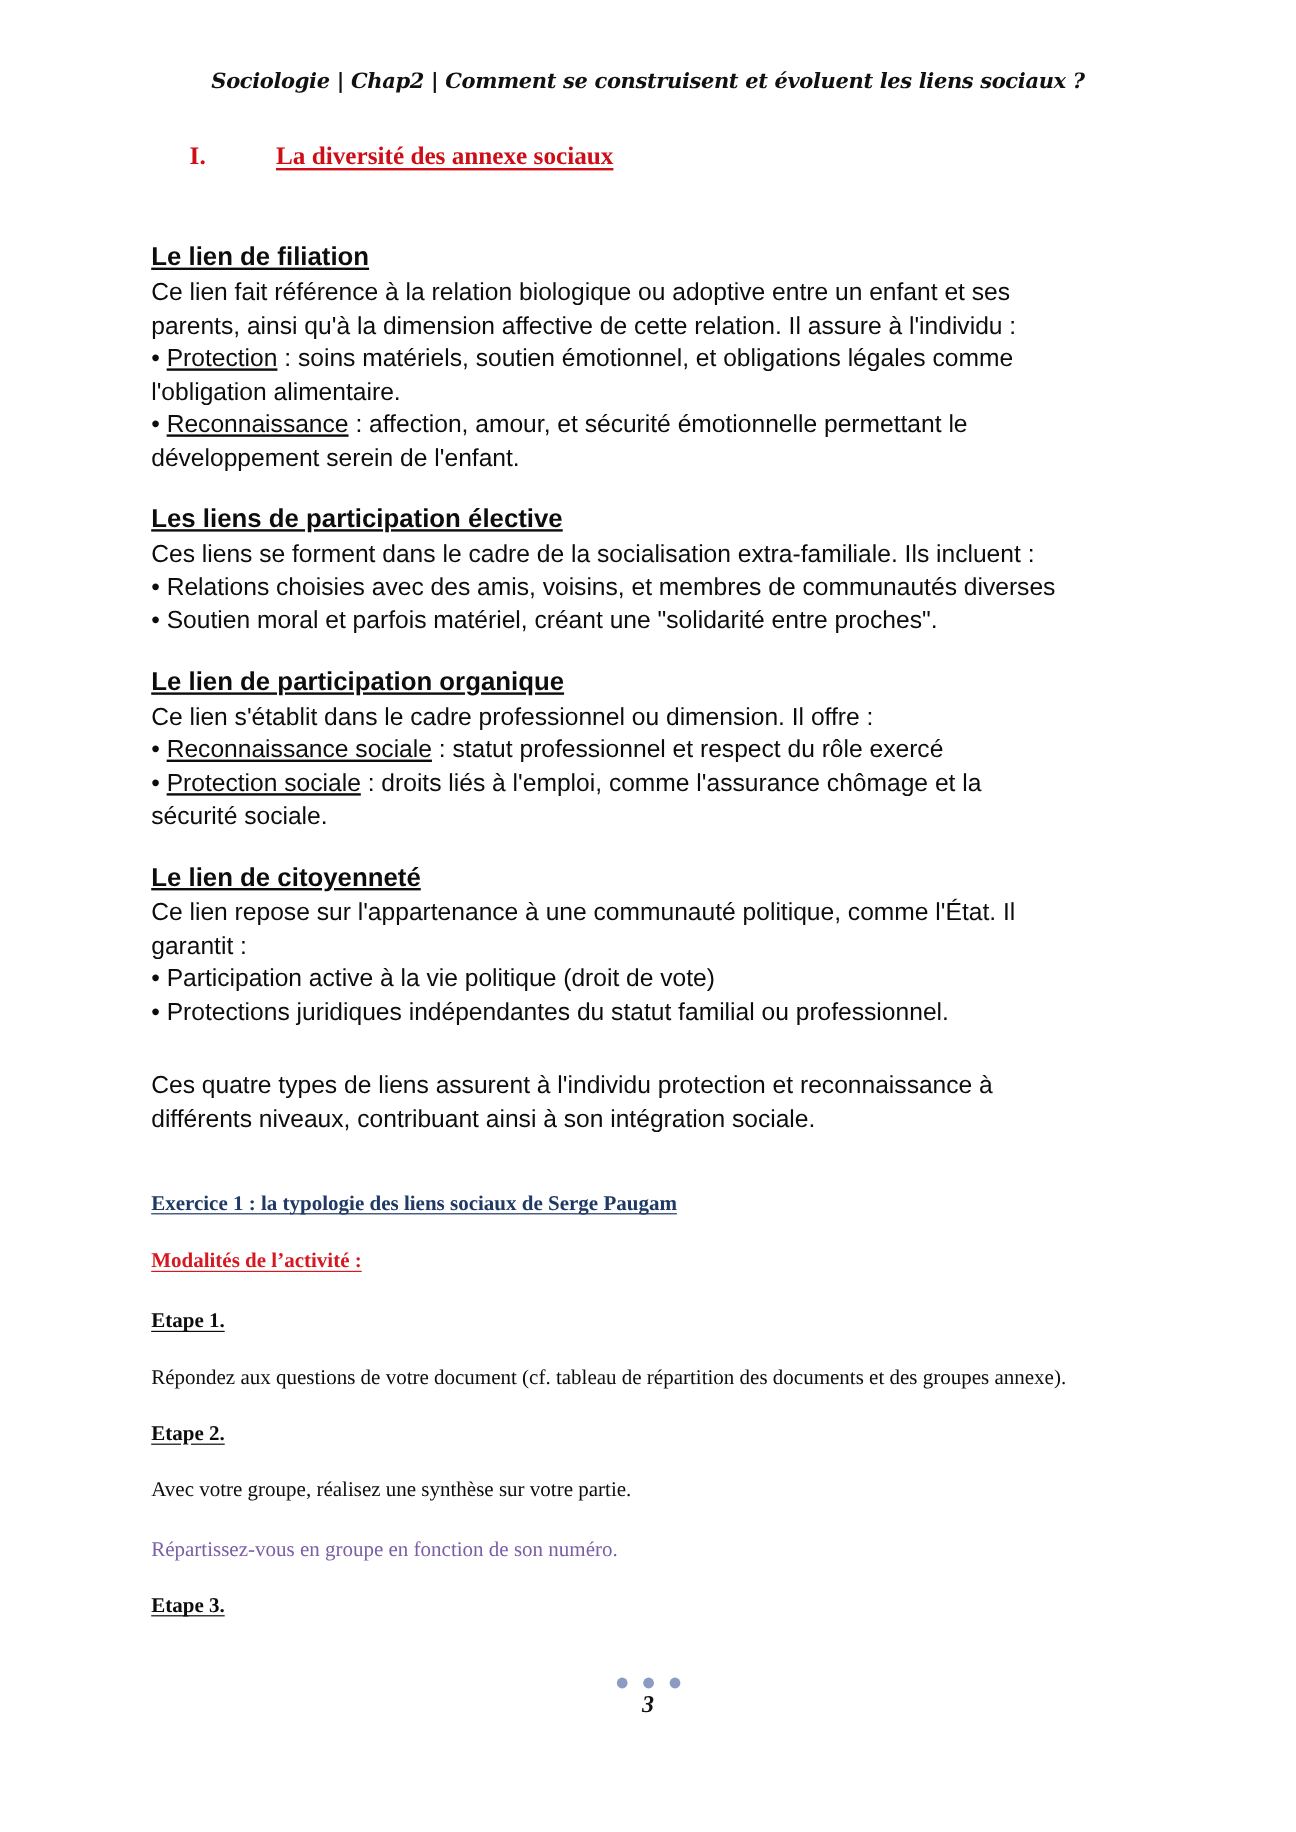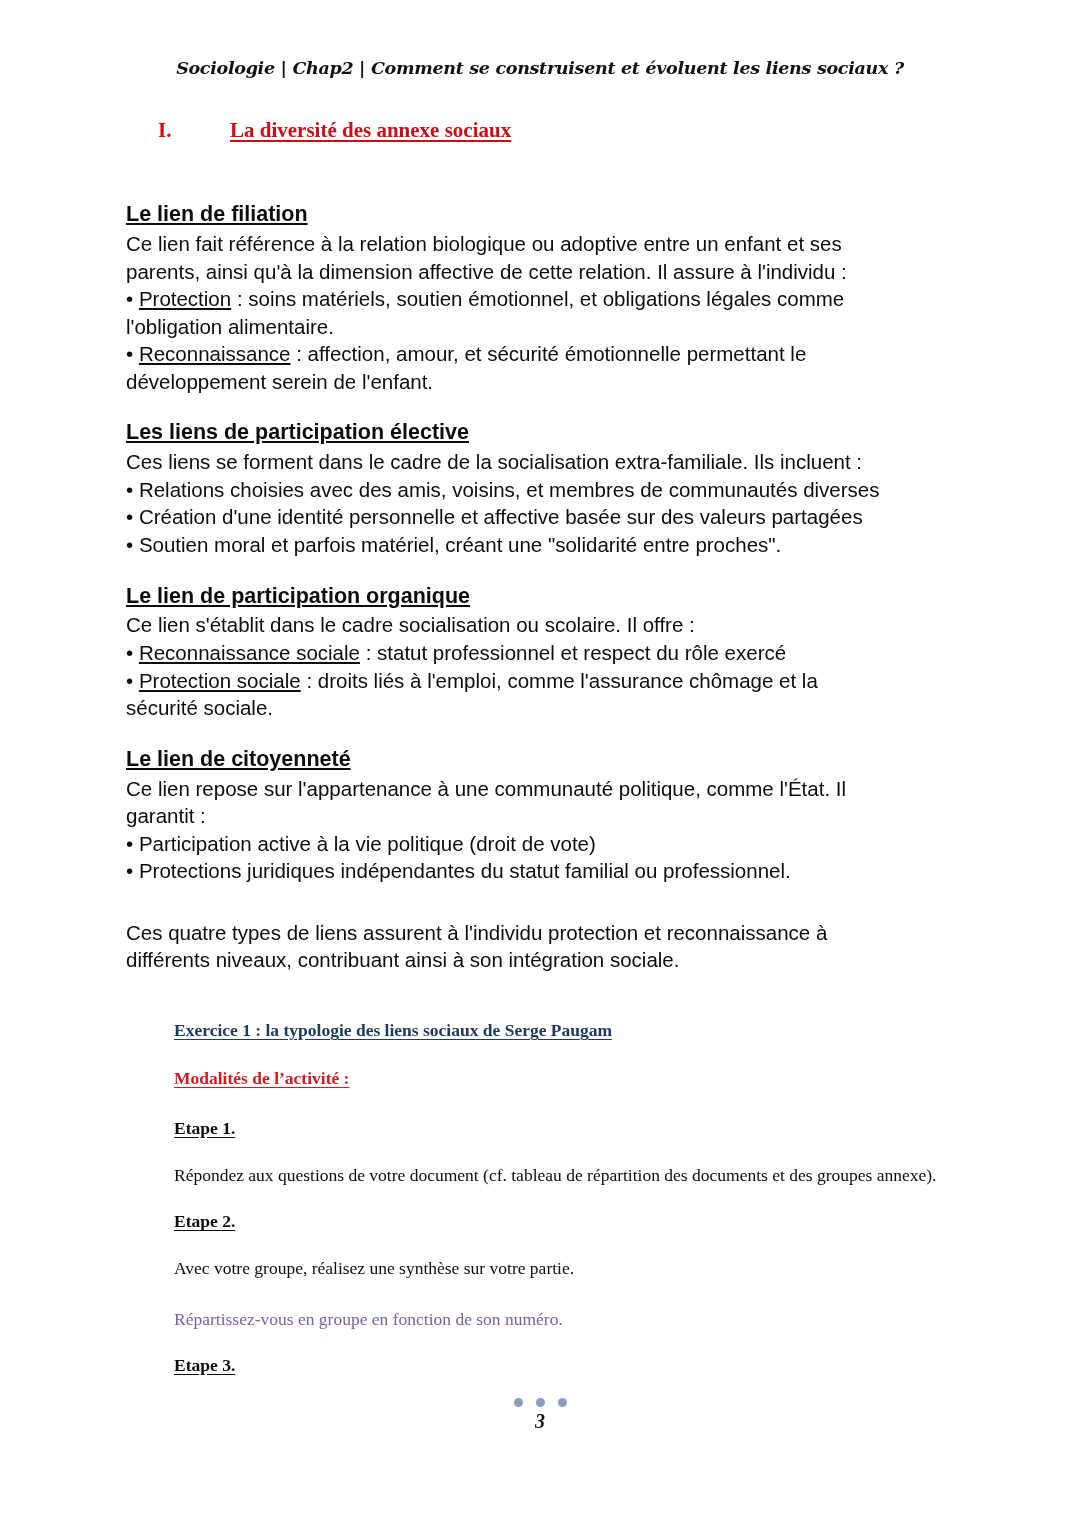--- a/index.html
+++ b/index.html
@@ -91,21 +91,20 @@
     text-underline-offset: 2px;
   }
   .closing {
     margin-top: 34px;
     margin-bottom: 40px;
   }
 
   
   .exercise {
     margin-top: 46px;
-    margin-left: 48px;
   }
   .ex-head {
     font-family: "Liberation Serif", "DejaVu Serif", serif;
     font-weight: bold;
     font-size: 17.5px;
     color: #1F3864;
     text-decoration: underline;
     text-underline-offset: 3px;
     margin: 0 0 27px 0;
   }
@@ -191,26 +190,25 @@
           <p class="body-line">parents, ainsi qu'à la dimension affective de cette relation. Il assure à l'individu :</p>
           <p class="body-line"><span>• </span><span class="u">Protection</span> : soins matériels, soutien émotionnel, et obligations légales comme</p>
           <p class="body-line">l'obligation alimentaire.</p>
           <p class="body-line"><span>• </span><span class="u">Reconnaissance</span> : affection, amour, et sécurité émotionnelle permettant le</p>
           <p class="body-line">développement serein de l'enfant.</p>
         </div>
         <div class="block">
           <p class="sub-head">Les liens de participation élective</p>
           <p class="body-line">Ces liens se forment dans le cadre de la socialisation extra-familiale. Ils incluent :</p>
           <p class="body-line"><span>• </span>Relations choisies avec des amis, voisins, et membres de communautés diverses</p>
-          <p class="body-line"><span>• </span>Création d'une identité personnelle et affective basée sur des valeurs partagées</p>
           <p class="body-line"><span>• </span>Soutien moral et parfois matériel, créant une "solidarité entre proches".</p>
         </div>
         <div class="block">
           <p class="sub-head">Le lien de participation organique</p>
-          <p class="body-line">Ce lien s'établit dans le cadre socialisation ou scolaire. Il offre :</p>
+          <p class="body-line">Ce lien s'établit dans le cadre professionnel ou dimension. Il offre :</p>
           <p class="body-line"><span>• </span><span class="u">Reconnaissance sociale</span> : statut professionnel et respect du rôle exercé</p>
           <p class="body-line"><span>• </span><span class="u">Protection sociale</span> : droits liés à l'emploi, comme l'assurance chômage et la</p>
           <p class="body-line">sécurité sociale.</p>
         </div>
         <div class="block">
           <p class="sub-head">Le lien de citoyenneté</p>
           <p class="body-line">Ce lien repose sur l'appartenance à une communauté politique, comme l'État. Il</p>
           <p class="body-line">garantit :</p>
           <p class="body-line"><span>• </span>Participation active à la vie politique (droit de vote)</p>
           <p class="body-line"><span>• </span>Protections juridiques indépendantes du statut familial ou professionnel.</p>

